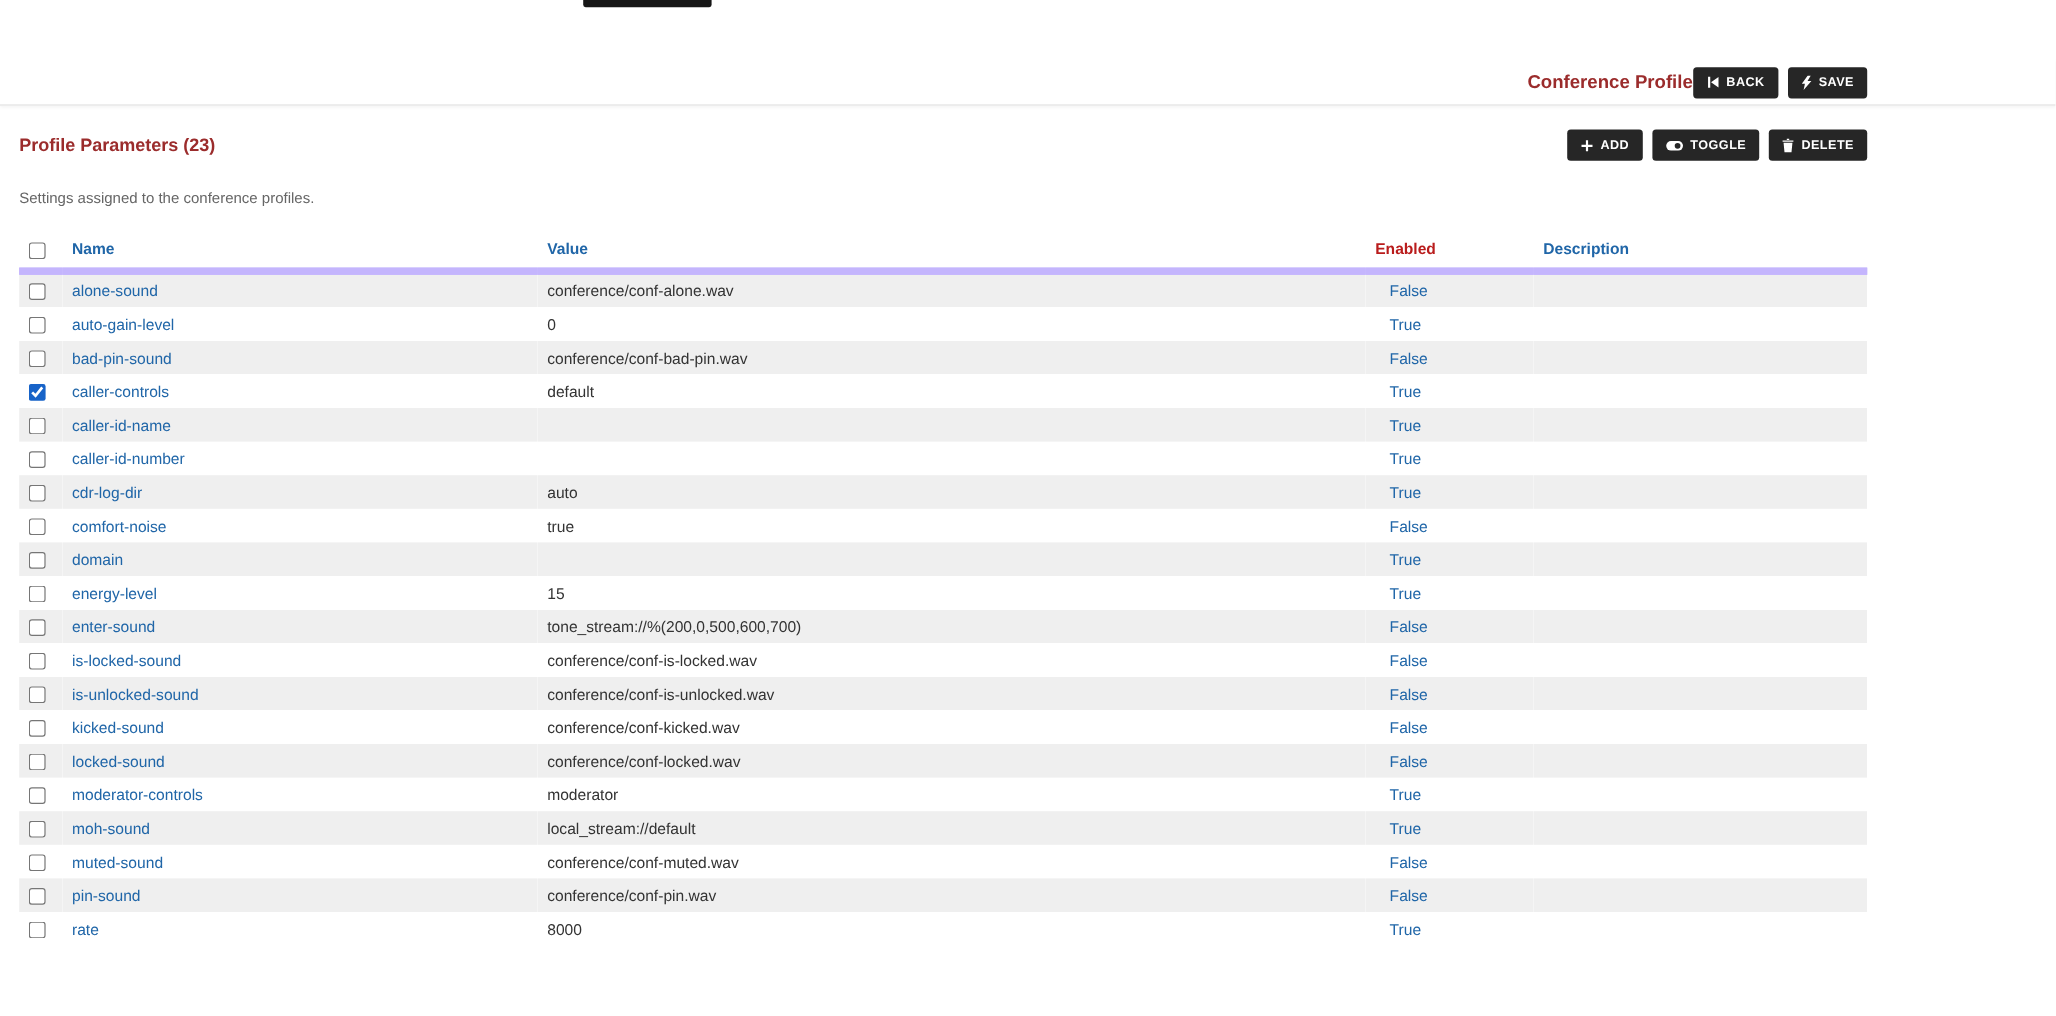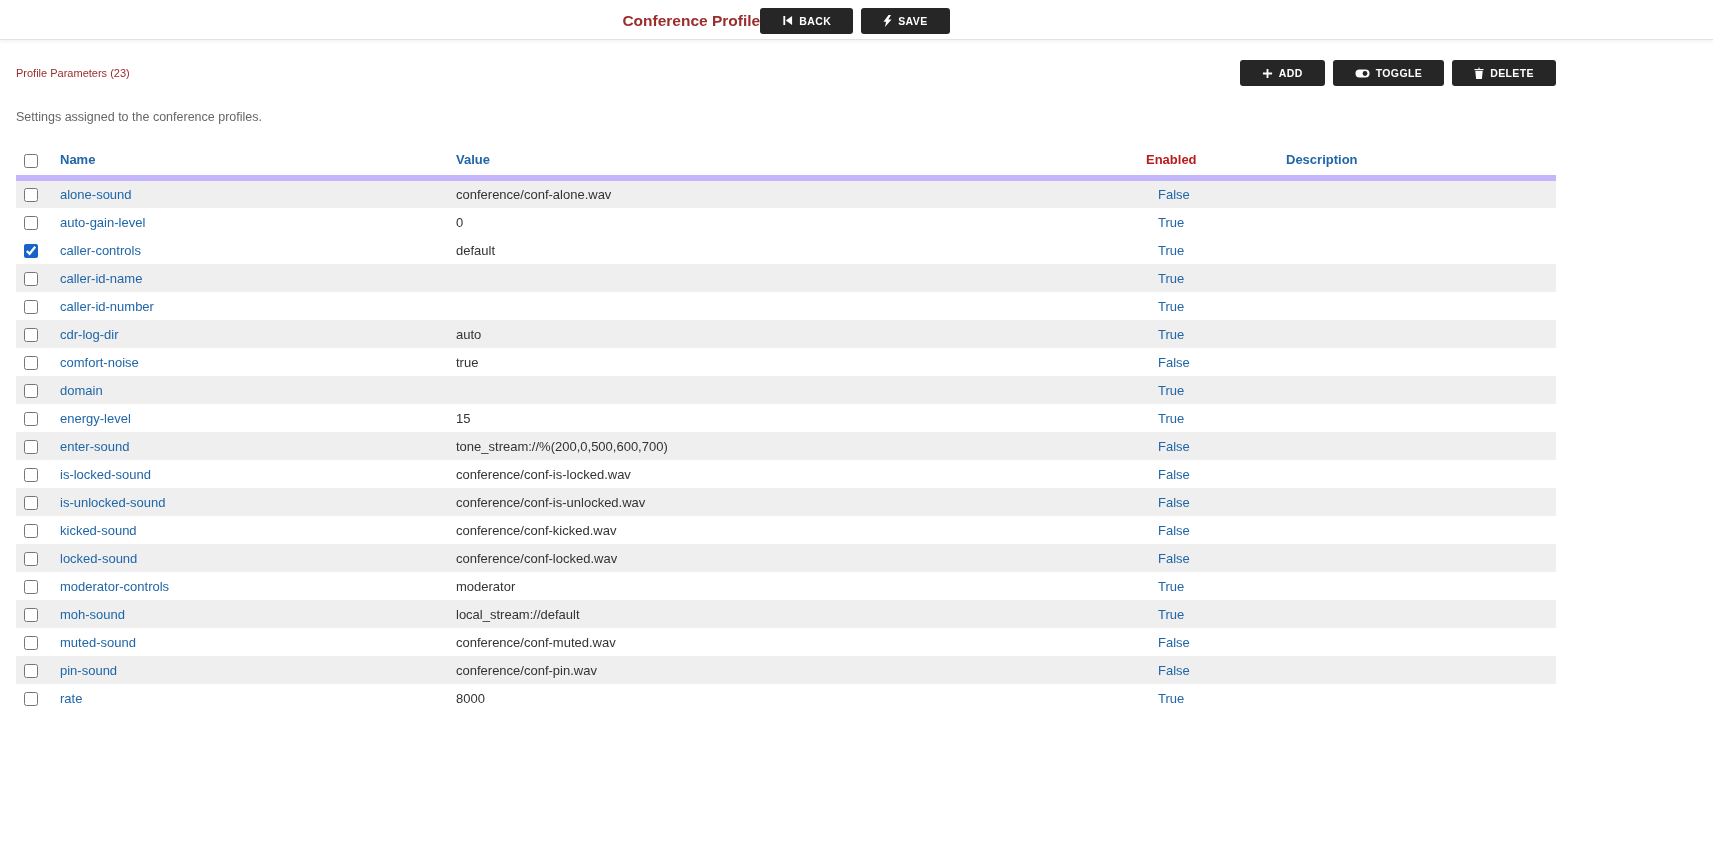--- a/index.html
+++ b/index.html
@@ -29,48 +29,49 @@
     width: 100%; height: 40px;
     background: #ffffff;
     border-bottom: 1px solid #e2e2e2;
     box-shadow: 0 2px 3px rgba(0,0,0,0.05);
     position: relative; z-index: 2;
   }
   .topbar-inner, .content {
     width: 1540px; margin-left: 16px;
   }
   .topbar-inner {
-    display: flex; align-items: center; justify-content: center;
+    display: flex; align-items: center; justify-content: flex-end;
     height: 100%;
     padding-top: 2px;
+    margin-top: 48px;
   }
   .page-title {
     color: var(--heading);
     font-size: 15.5px; font-weight: bold;
   }
   .btn-row { display: flex; gap: 8px; align-items: center; }
   .btn {
     display: inline-flex; align-items: center; gap: 6px;
-    height: 26px; padding: 0 22px;
+    height: 26px; padding: 0 11px;
     background: var(--btn-bg); color: #ffffff;
     border: none; border-radius: 3px;
     font-family: "Liberation Sans", sans-serif;
     font-size: 10.5px; font-weight: bold; letter-spacing: 0.4px;
     cursor: pointer;
   }
   .btn svg { display: block; }
 
   .content { position: relative; z-index: 1; }
   .section-head {
     margin-top: 20px;
     display: flex; align-items: center; justify-content: space-between;
   }
   .section-title {
     color: var(--heading);
-    font-size: 11px; font-weight: normal;
+    font-size: 15px; font-weight: bold;
   }
   .subtitle {
     margin-top: 24px;
     color: #666666; font-size: 12.5px;
   }
 
   table.params {
     margin-top: 21px;
     width: 1540px;
     border-collapse: collapse;
@@ -198,20 +199,27 @@
     <td><span class="enabled-val">False</span></td>
     <td><span></span></td>
   </tr>
         <tr>
     <td><input type="checkbox" style=""></td>
     <td><a class="param-link">auto-gain-level</a></td>
     <td><span>0</span></td>
     <td><span class="enabled-val">True</span></td>
     <td><span></span></td>
   </tr>
+        <tr class="striped">
+    <td><input type="checkbox" style=""></td>
+    <td><a class="param-link">bad-pin-sound</a></td>
+    <td><span>conference/conf-bad-pin.wav</span></td>
+    <td><span class="enabled-val">False</span></td>
+    <td><span></span></td>
+  </tr>
         <tr>
     <td><input type="checkbox" checked="" style=""></td>
     <td><a class="param-link">caller-controls</a></td>
     <td><span>default</span></td>
     <td><span class="enabled-val">True</span></td>
     <td><span></span></td>
   </tr>
         <tr class="striped">
     <td><input type="checkbox" style=""></td>
     <td><a class="param-link">caller-id-name</a></td>

